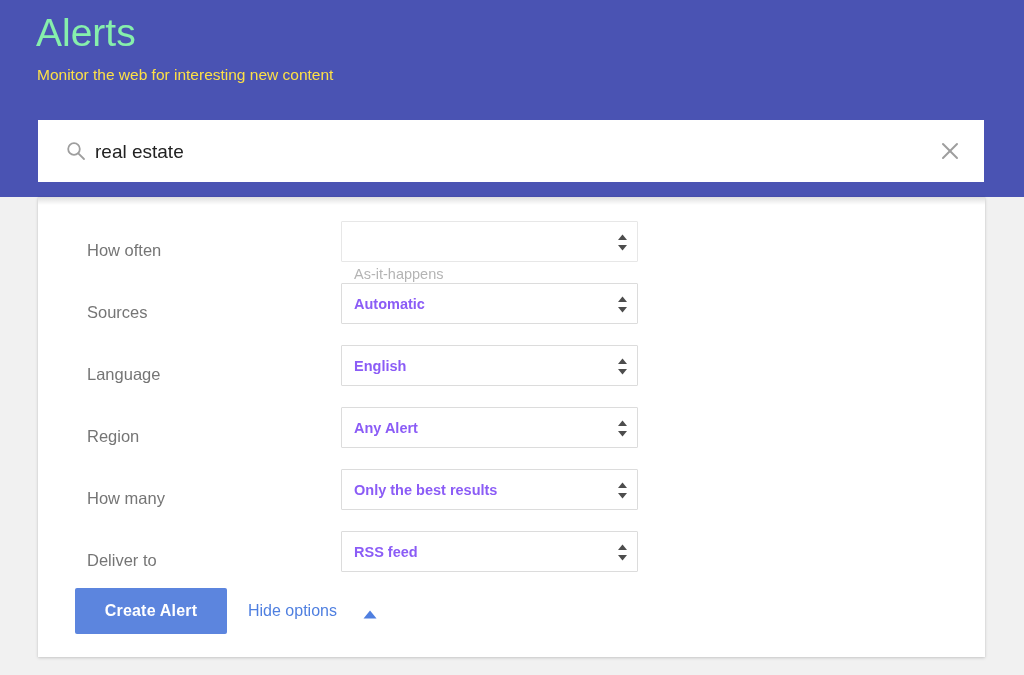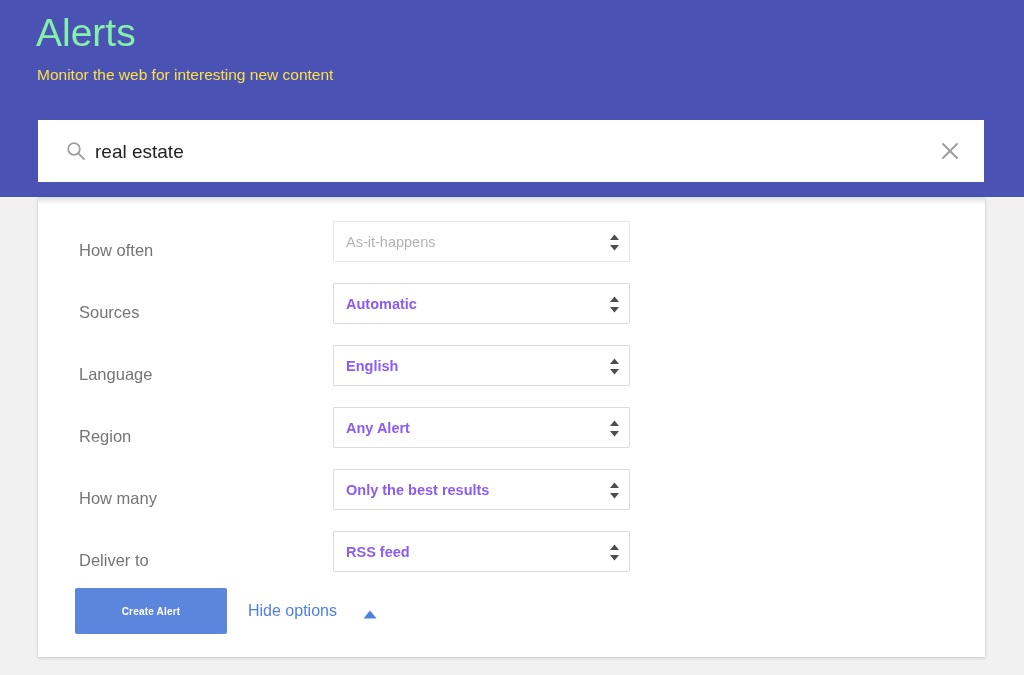--- a/index.html
+++ b/index.html
@@ -105,21 +105,21 @@
   }
 
   .options-table {
     position: absolute;
     left: 0;
     top: 0;
     width: 100%;
   }
   .opt-row {
     position: absolute;
-    left: 4px;
+    left: 12px;
     width: 100%;
     height: 62px;
     padding-left: 28px;
   }
   .opt-label {
     position: absolute;
     left: 37px;
     top: 19px;
     font-size: 16.5px;
     color: #757575;
@@ -148,20 +148,21 @@
     top: 11px;
     font-size: 14.5px;
     font-weight: bold;
     color: #8b5cf6;
     line-height: 19px;
     white-space: nowrap;
   }
   .opt-select.disabled .opt-select-value {
     color: #b4b4b4;
     font-weight: normal;
+    margin-top: 32px;
   }
   .spinner-icon {
     position: absolute;
     right: 9px;
     top: 11px;
     width: 11px;
     height: 19px;
   }
   .spinner-icon svg { display: block; }
 
@@ -176,21 +177,21 @@
   .create-btn {
     position: absolute;
     left: 37px;
     top: 0px;
     width: 152px;
     height: 46px;
     background: #5c85de;
     border: none;
     border-radius: 2px;
     color: #ffffff;
-    font-size: 10px;
+    font-size: 16px;
     font-weight: bold;
     font-family: "Liberation Sans", sans-serif;
     cursor: pointer;
     letter-spacing: 0.2px;
   }
   .hide-options {
     position: absolute;
     left: 210px;
     top: 12px;
     font-size: 16px;

